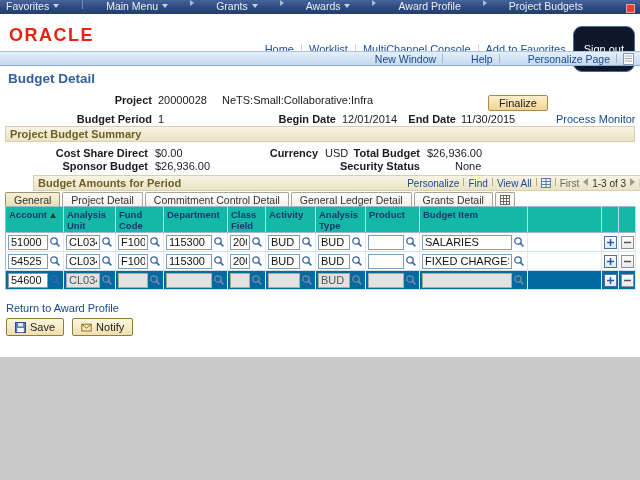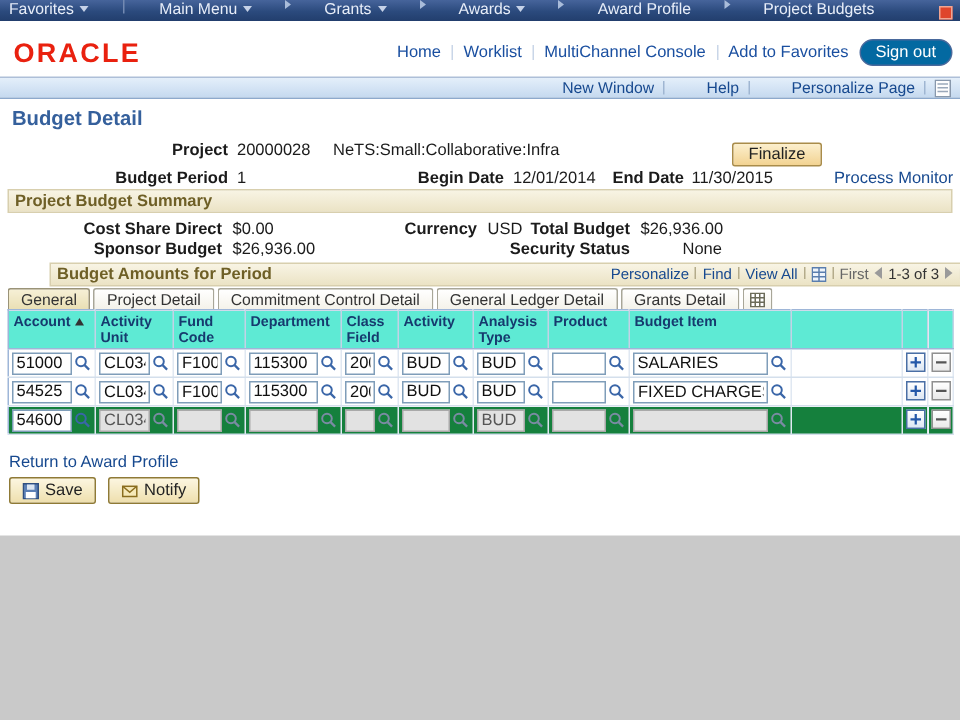--- a/index.html
+++ b/index.html
@@ -20,22 +20,22 @@
   .notif { position:absolute; right:5px; top:4px; width:9px; height:9px;
            background:#df452c; border:1px solid #f0a593; }
 
   
   .brandbar { position:absolute; top:17px; left:0; width:640px; height:34px; background:#fff; }
   .oracle-logo { position:absolute; left:9px; top:8px; font-size:18px; font-weight:bold;
                  color:#e9210f; letter-spacing:1.5px; }
   .brand-links { position:absolute; right:5px; top:9px; display:flex; align-items:center; gap:7px; font-size:11px; }
   .brand-links a { color:#1a4fa0; text-decoration:none; cursor:pointer; }
   .vsep { width:1px; height:10px; background:#c9d6e8; }
-  .signout { background:#0369a1; color:#fff; border:1px solid #49699c; border-radius:9px;
-             padding:2px 10px; font-size:11px; cursor:pointer; }
+  .signout { background:#0f172a; color:#fff; border:1px solid #49699c; border-radius:9px;
+             padding:16px 10px; font-size:11px; cursor:pointer; }
 
   
   .pagebar { position:absolute; top:51px; left:0; width:640px; height:15px;
              background:linear-gradient(#e4effa, #c5d9ef); border-top:1px solid #aebfd8;
              border-bottom:1px solid #8da9cc; display:flex; justify-content:flex-end;
              align-items:center; gap:6px; padding:0 6px; font-size:10.5px; }
   .pagebar a { color:#17498f; text-decoration:none; cursor:pointer;padding-left:22px; }
   .psep { width:1px; height:9px; background:#9fb6d2; }
 
   
@@ -69,26 +69,26 @@
   .tabs { position:absolute; left:5px; top:125px; height:16px; display:flex; align-items:flex-end; }
   .tab { height:15px; display:flex; align-items:center; padding:0 8px; margin-right:2px;
          border:1px solid #a8a698; border-bottom:none; border-radius:2px 2px 0 0;
          background:linear-gradient(#ffffff, #f3f1e8); font-size:10.5px; color:#333; cursor:pointer; white-space:nowrap; }
   .tab.active { background:linear-gradient(#f6f0d6, #e9deb2); border-color:#9a9378; }
   .tab.icon-tab { padding:0 4px; }
 
   
   .grid-table { position:absolute; left:5px; top:140px; width:630px; border-collapse:collapse;
                 table-layout:fixed; background:#fff; border:1px solid #9eb6d8; font-size:11px; }
-  .grid-table th { background:#5eead4; font-size:9.5px; font-weight:bold; color:#163a6e; text-align:left;
+  .grid-table th { background:#14b8a6; font-size:9.5px; font-weight:bold; color:#163a6e; text-align:left;
                    vertical-align:top; padding:2px 2px 0 3px; height:26px;
                    border-bottom:1px solid #9eb6d8; border-right:1px solid #c3d2e6; overflow:hidden; }
   .grid-table td { height:19px; padding:1px 1px 1px 2px; border-right:1px solid #e0e8f2;
                    border-bottom:1px solid #d4dfec; vertical-align:middle; overflow:hidden; }
-  .grid-table tr.alt td { background:#15803d; }
+  .grid-table tr.alt td { background:#0369a1; }
   .th-link { color:#163a6e; text-decoration:none; cursor:pointer; }
   .sort-up { display:inline-block; width:0; height:0; border-left:3.5px solid transparent;
              border-right:3.5px solid transparent; border-bottom:5px solid #333; margin-left:3px; }
   .cellwrap { display:flex; align-items:center; gap:1px; }
   .cin { height:15px; border:1px solid #7f9db9; background:#fff; color:#111;
          font-family:"Liberation Sans",sans-serif; font-size:11px; padding:0 2px; }
   .cin.dis { background:#e2e2e2; border-color:#a9a9a9; color:#555; }
   .w40{width:40px}.w34{width:34px}.w30{width:30px}.w46{width:46px}.w20{width:20px}
   .w32{width:32px}.w36{width:36px}.w90{width:90px}
   .btncell { text-align:center; padding:1px; }
@@ -258,21 +258,21 @@
           <col style="width:50px">
           <col style="width:54px">
         <col style="width:108px">
           <col style="width:74px">
           <col style="width:17px">
           <col style="width:17px">
       </colgroup>
       <thead>
         <tr>
           <th><a class="th-link"><span>Account</span><span class="sort-up"></span></a></th>
-          <th>Activity Unit</th>
+          <th>Analysis Unit</th>
           <th>Fund Code</th>
           <th>Department</th>
           <th>Class Field</th>
           <th>Activity</th>
           <th>Analysis Type</th>
           <th>Product</th>
           <th>Budget Item</th>
           <th></th>
           <th></th>
           <th></th>

